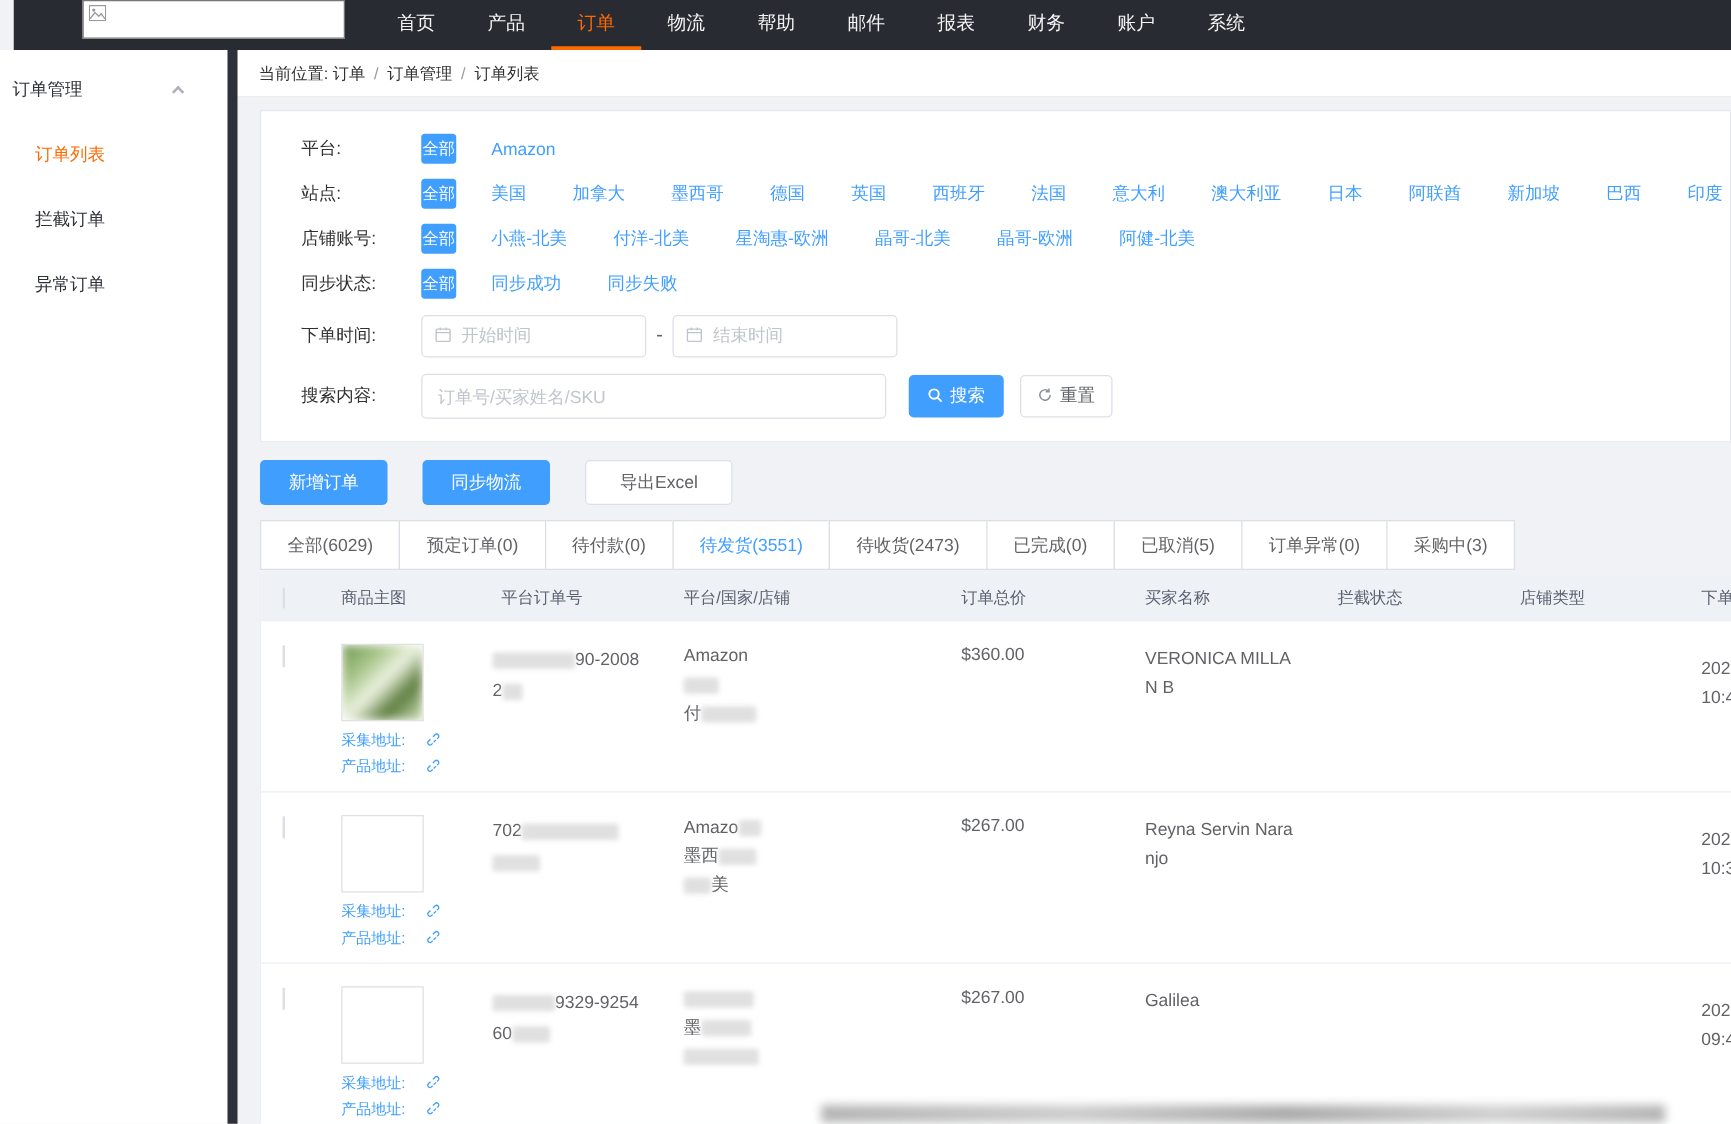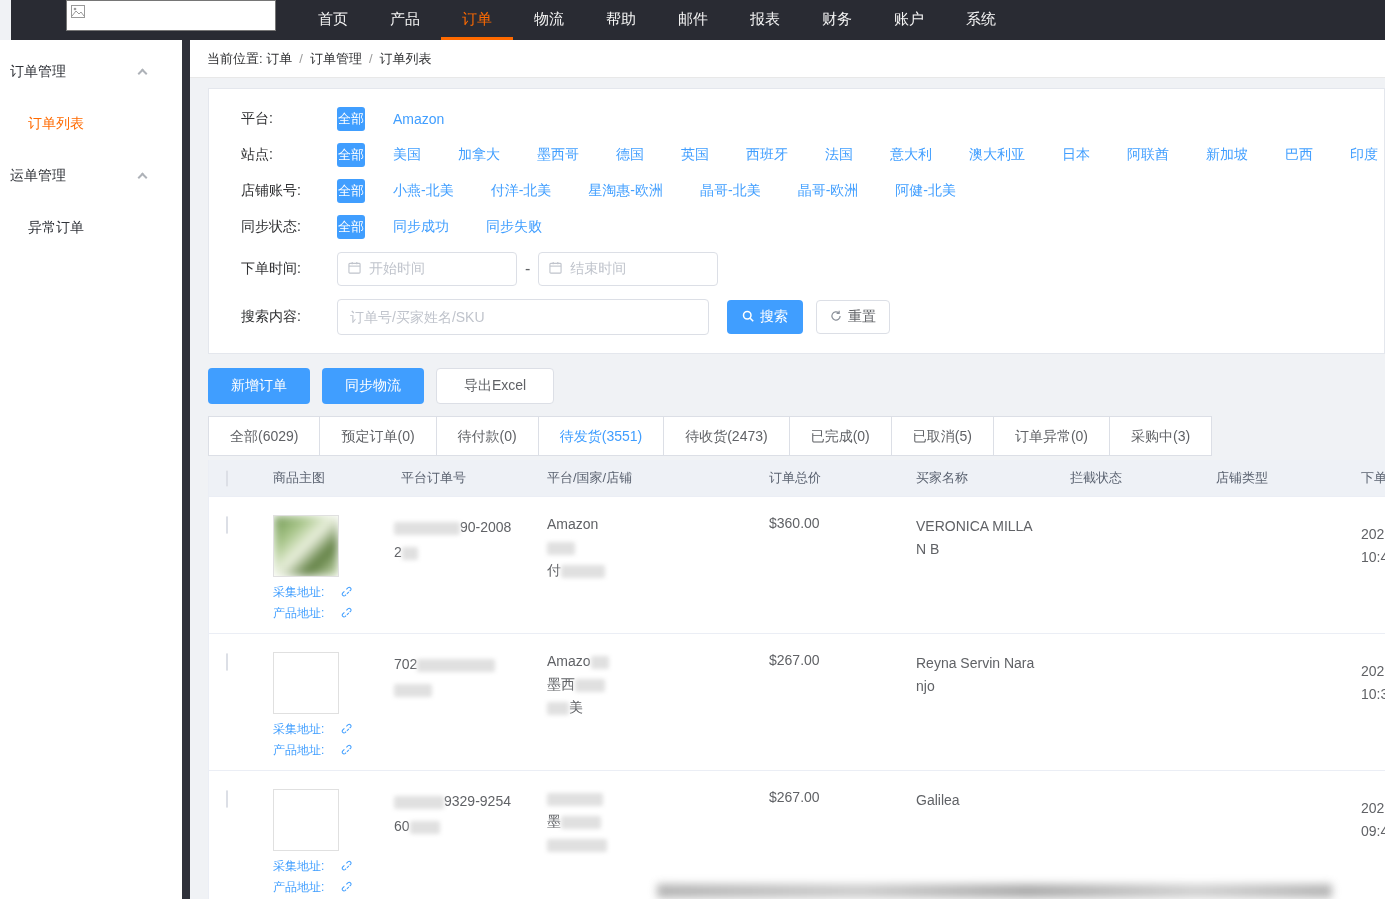--- a/index.html
+++ b/index.html
@@ -36,21 +36,21 @@
   .all-btn { background:#409eff; color:#fff; border:none; font-size:13px; height:24px; padding:0 1px; border-radius:3px; margin-right:28px; cursor:pointer; }
   .opts { display:flex; column-gap:37px; align-items:center; flex-wrap:nowrap; }
   .f-opt { color:#409eff; font-size:14px; cursor:pointer; white-space:nowrap; }
   .date-input { width:180px; height:34px; border:1px solid #dcdfe6; border-radius:4px; background:#fff; display:flex; align-items:center; gap:8px; padding:0 10px; color:#c0c4cc; font-size:14px; cursor:text; }
   .dash { margin:0 8px; color:#606266; }
   .search-input { width:372px; height:36px; border:1px solid #dcdfe6; border-radius:4px; padding:0 12px; font-size:14px; color:#606266; outline:none; background:#fff; }
   .search-input::placeholder { color:#c0c4cc; }
   .btn-search { margin-left:18px; background:#409eff; color:#fff; border:none; border-radius:4px; height:34px; padding:0 15px; font-size:14px; display:inline-flex; align-items:center; gap:6px; cursor:pointer; }
   .btn-reset { margin-left:13px; background:#fff; color:#606266; border:1px solid #dcdfe6; border-radius:4px; height:34px; padding:0 13px; font-size:14px; display:inline-flex; align-items:center; gap:6px; cursor:pointer; }
 
-  .action-row { margin:14px 0 12px 0; display:flex; gap:12px; }
+  .action-row { margin:14px 0 12px 0; display:flex; gap:28px; }
   .btn-primary { background:#409eff; color:#fff; border:none; border-radius:4px; height:36px; padding:0 23px; font-size:14px; cursor:pointer; }
   .btn-plain { background:#fff; color:#606266; border:1px solid #dcdfe6; border-radius:4px; height:36px; padding:0 27px; font-size:14px; cursor:pointer; }
 
   .tabs { display:flex; }
   .tab { background:#fff; border:1px solid #dcdfe6; margin-right:-1px; height:40px; line-height:38px; padding:0 21px; font-size:14px; color:#606266; cursor:pointer; white-space:nowrap; }
   .tab.active { color:#409eff; }
 
   
   .table { background:#fff; margin-top:4px; border-left:1px solid #ebeef5; }
   .grid { display:grid; grid-template-columns:56px 129px 148px 227px 147px 154px 146px 145px 1fr; }
@@ -104,23 +104,22 @@
 </div>
 
 <div class="sidebar">
   <div class="side-group-title">
     <span>订单管理</span>
     <span class="chevron-up"></span>
   </div>
   <div class="side-item active">
     <span>订单列表</span>
   </div>
-  <div class="side-group-title">
-    <span>运单管理</span>
-    <span class="chevron-up"></span>
+  <div class="side-item">
+    <span>拦截订单</span>
   </div>
   <div class="side-item">
     <span>异常订单</span>
   </div>
 </div>
 <div class="sidebar-strip"></div>
 
 <div class="breadcrumb">
   <span>当前位置:</span>&nbsp;
   <span class="crumb">订单</span>

